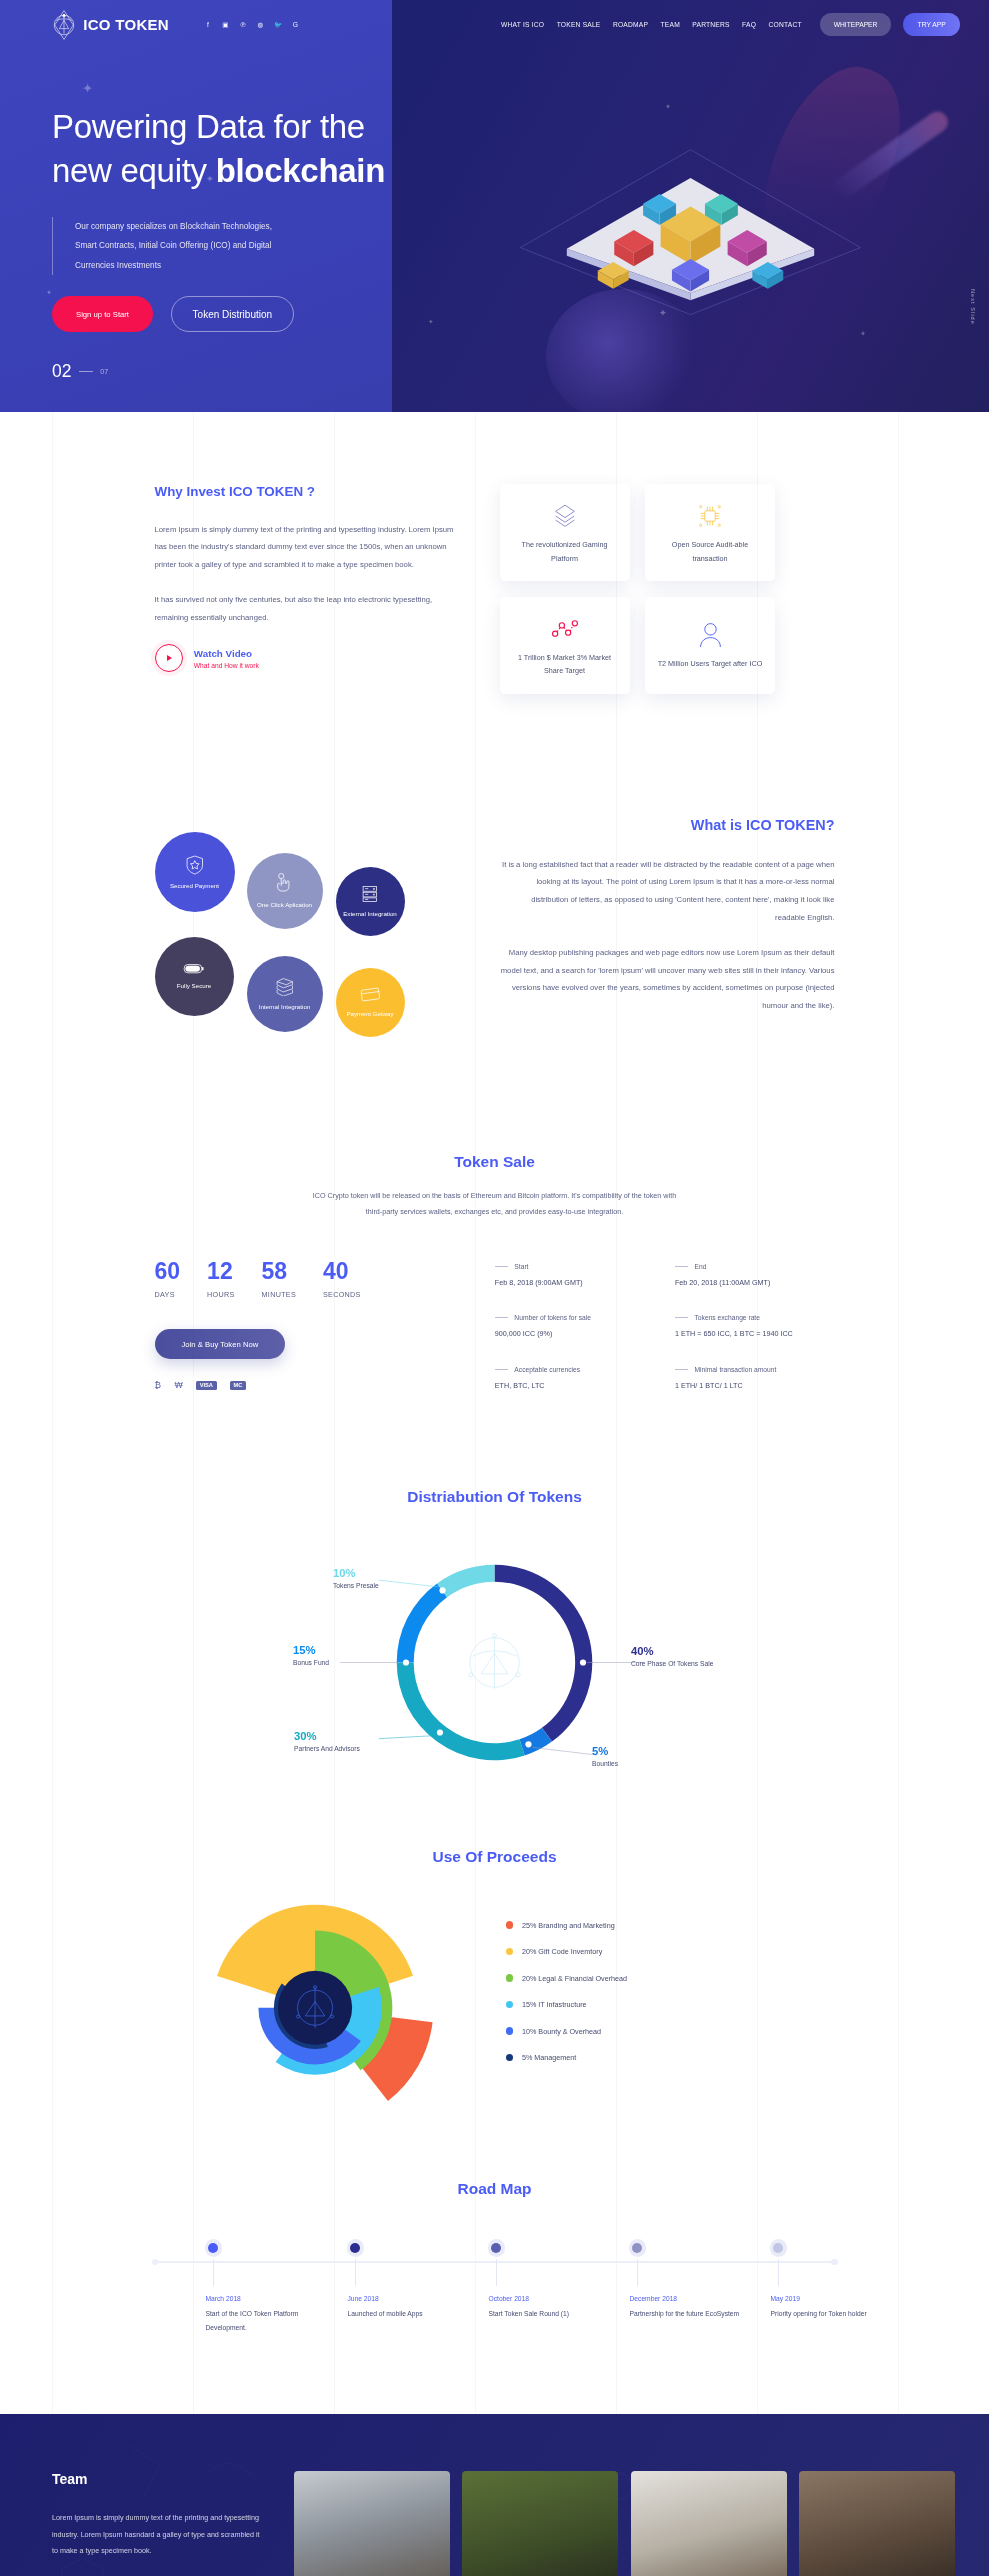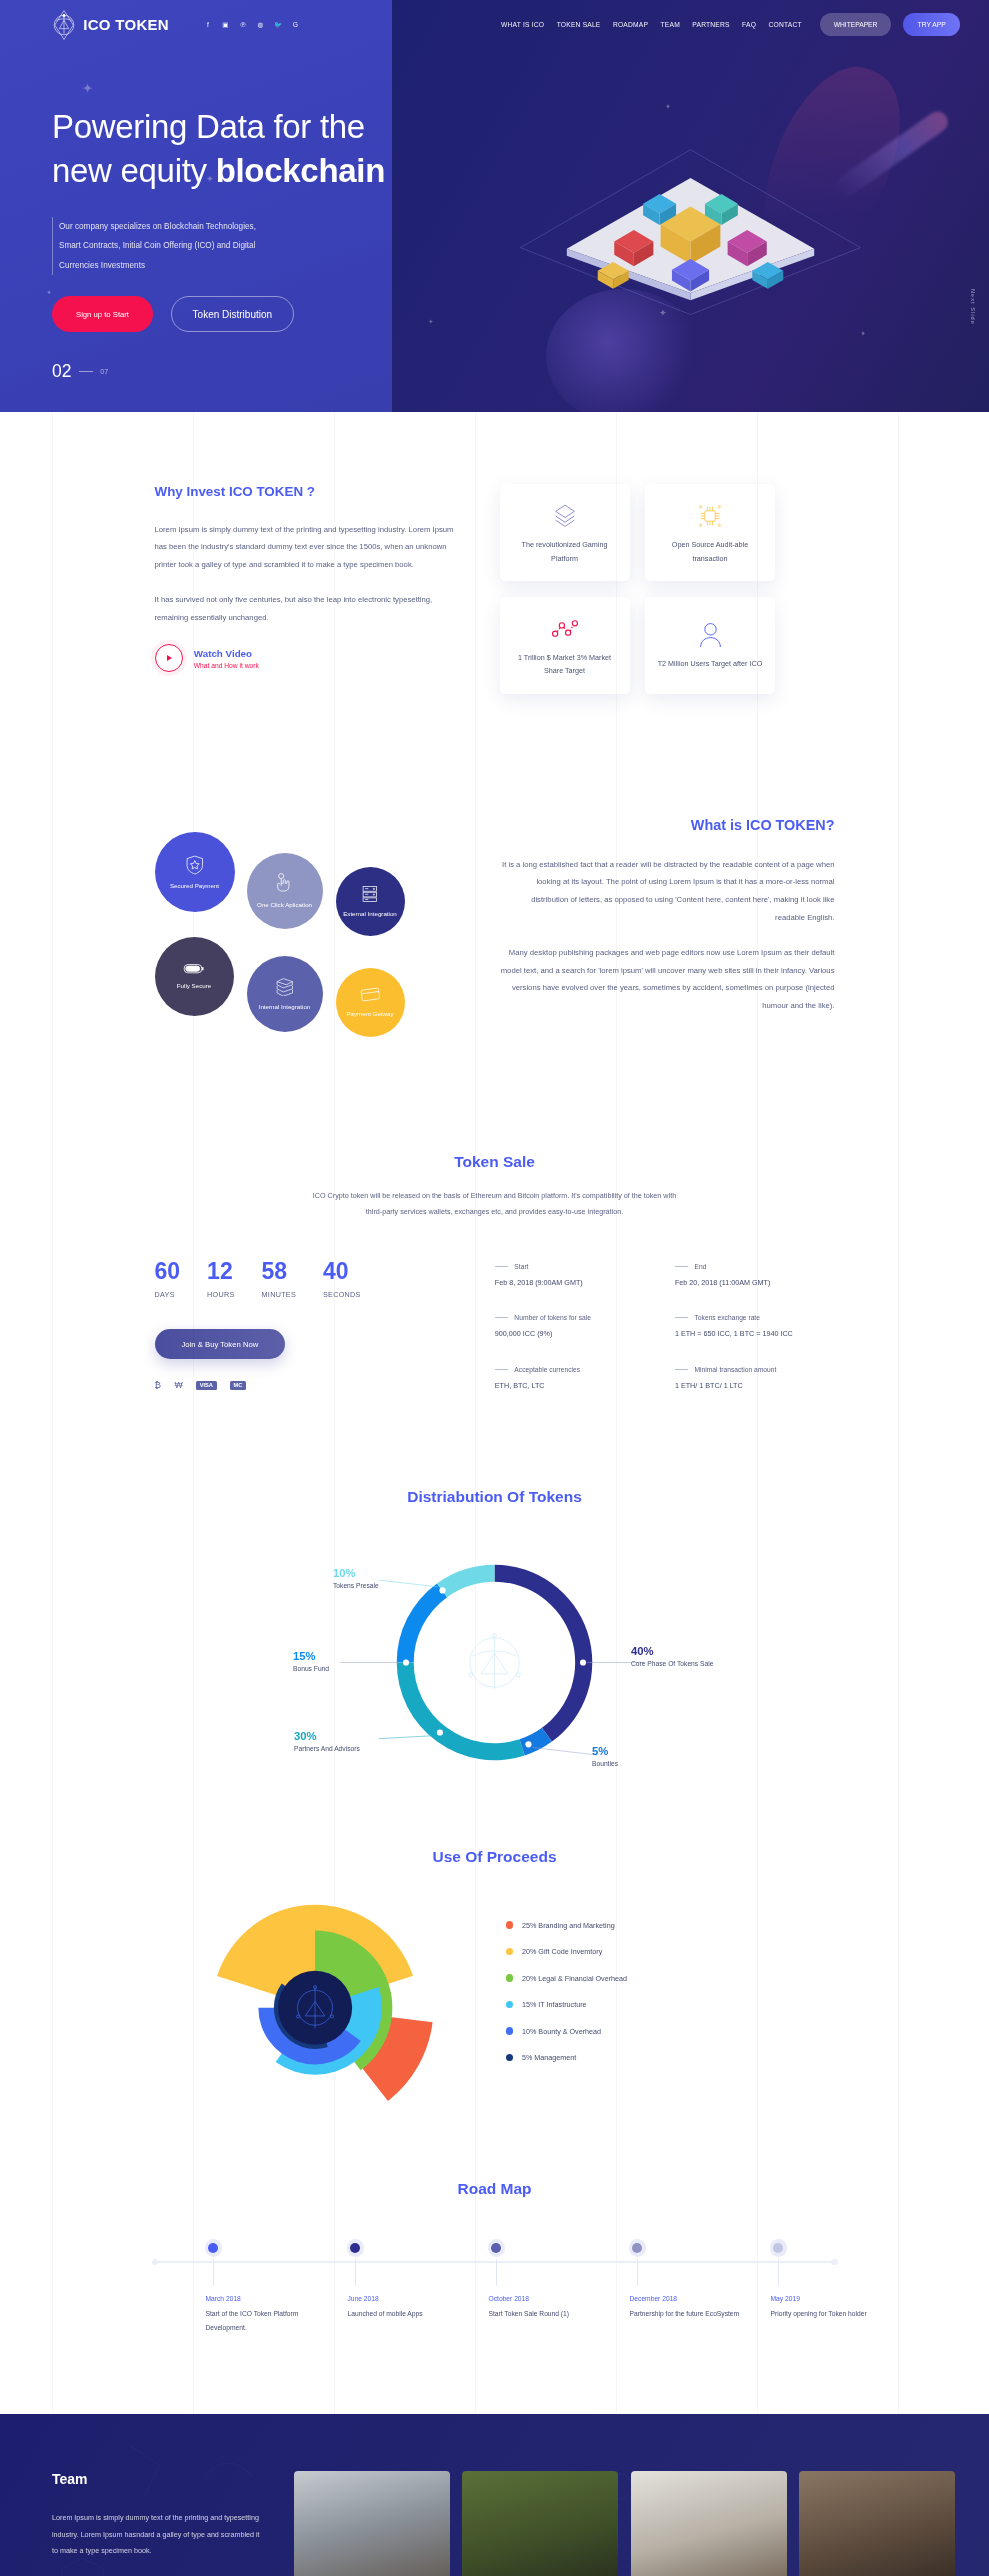--- a/index.html
+++ b/index.html
@@ -48,21 +48,21 @@
   .nav { margin-left:auto; display:flex; align-items:center; padding-right:29px; gap:12.4px; }
   .nav a { color:#fff; font-size:6.7px; letter-spacing:0.2px; text-decoration:none; opacity:.95; white-space:nowrap; }
   .btn-wp { background:rgba(255,255,255,.22); border-radius:14.4px; padding:7.7px 13.4px; color:#fff; font-size:6.7px;
             margin-left:6.2px; white-space:nowrap; }
   .btn-app { background:linear-gradient(90deg,#5157e8,#6f74f5); border-radius:14.4px; padding:7.7px 14.4px; color:#fff;
              font-size:6.7px; white-space:nowrap; }
 
   .hero-inner { position:absolute; left:52px; top:105px; z-index:5; }
   .hero-h1 { color:#fff; font-size:33px; line-height:1.32; font-weight:300; letter-spacing:-0.3px; max-width:340px; }
   .hero-h1 b { font-weight:700; }
-  .hero-sub { margin-top:25px; border-left:0.5px solid rgba(255,255,255,.35); padding-left:6px;
+  .hero-sub { margin-top:25px; border-left:0.5px solid rgba(255,255,255,.35); padding-left:22px;
               color:rgba(255,255,255,.86); font-size:8.2px; line-height:2.35; max-width:222px; }
   .hero-btns { margin-top:21.6px; display:flex; gap:18px; }
   .btn-red { background:#f5114e; color:#fff; border:none; border-radius:20.6px; padding:11.3px 24px; font-size:7.7px;
              font-family:inherit; cursor:pointer; }
   .btn-out { background:transparent; color:#fff; border:0.5px solid rgba(255,255,255,.45); border-radius:20.6px;
              padding:11.3px 20.6px; font-size:10px; font-family:inherit; cursor:pointer; }
   .hero-count { position:absolute; left:52px; top:361px; display:flex; align-items:center; gap:7.2px; z-index:5; }
   .hero-count .big { color:#fff; font-size:17.5px; font-weight:300; }
   .hero-count .dash { width:14.4px; height:0.5px; background:rgba(255,255,255,.5); }
   .hero-count .sm { color:rgba(255,255,255,.55); font-size:7.2px; }
@@ -532,21 +532,21 @@
         <div>Core Phase Of Tokens Sale</div>
       </div>
       <div class="dleg" style="left:355px;top:206px;">
         <div class="pc" style="color:#1479e0;">5%</div>
         <div>Bounties</div>
       </div>
       <div class="dleg" style="left:57px;top:191px;text-align:left;">
         <div class="pc" style="color:#17a8c4;">30%</div>
         <div>Partners And Advisors</div>
       </div>
-      <div class="dleg" style="left:56px;top:111px;">
+      <div class="dleg" style="left:56px;top:105px;">
         <div class="pc" style="color:#0d8aee;">15%</div>
         <div>Bonus Fund</div>
       </div>
       <div class="dleg" style="left:96px;top:28px;">
         <div class="pc" style="color:#6fd9e8;">10%</div>
         <div>Tokens Presale</div>
       </div>
     </div>
   </section>
 

